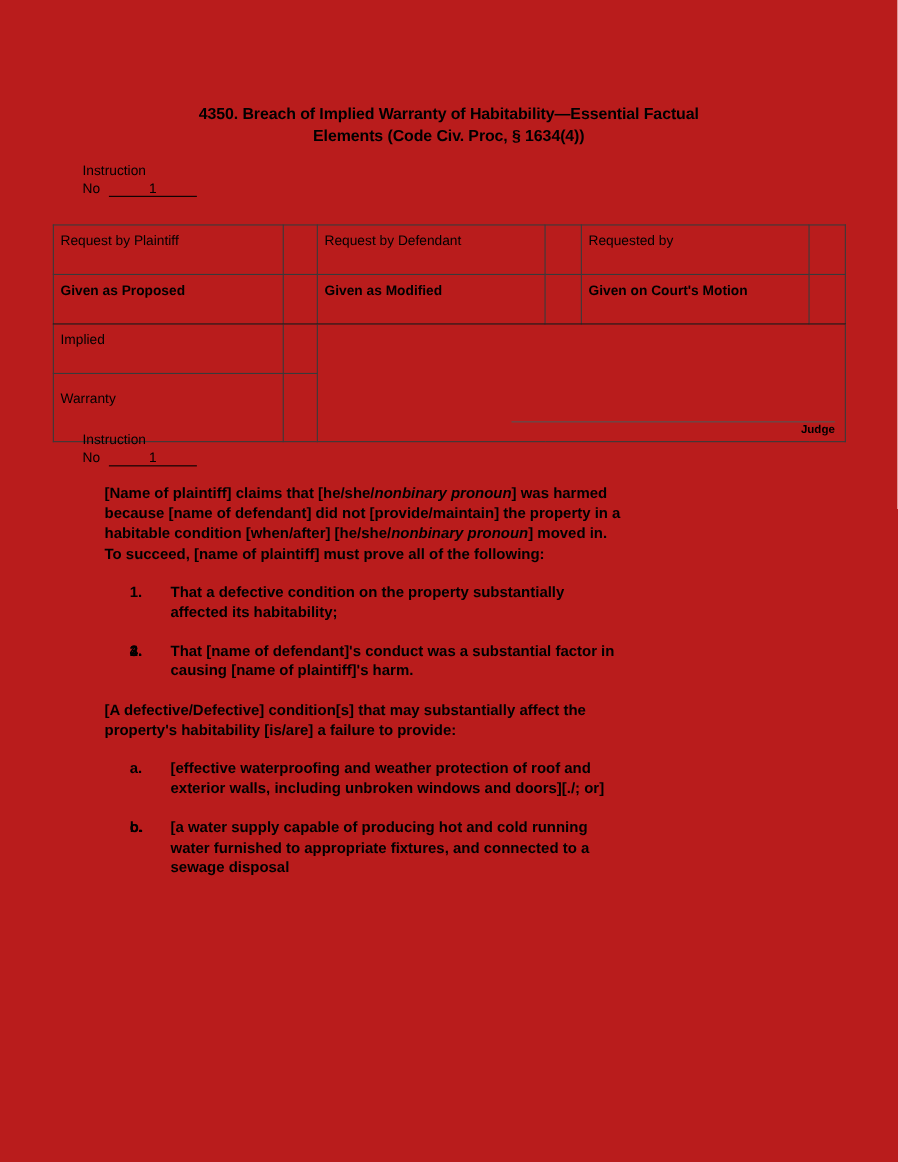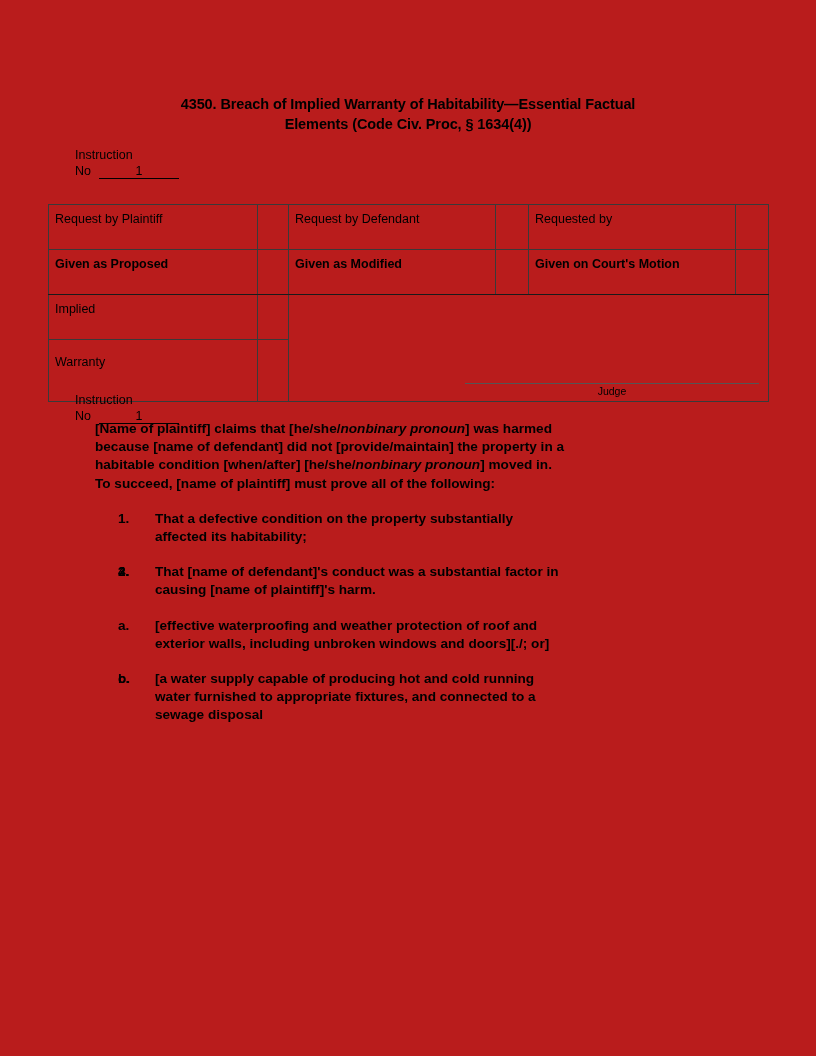--- a/index.html
+++ b/index.html
@@ -116,29 +116,28 @@
   }
   .judge-line {
     border-top: 1px solid #555;
     height: 0;
     width: 100%;
   }
   .judge-caption {
     font-size: 10.5px;
     line-height: 13px;
     padding-top: 1px;
-    font-weight: normal;
-    text-align: center;
+    font-weight: bold;
   }
 
   
   .body-wrap {
     position: absolute;
     left: 0;
-    top: 420px;
+    top: 440px;
     width: 656px;
   }
   .para {
     position: relative;
     margin: 0 0 0 0;
     padding: 0 88px 0 95px;
     font-size: 13.6px;
     font-weight: bold;
     line-height: 18.2px;
     text-align: left;
@@ -252,20 +251,21 @@
       </div>
       <div class="list-item">
         <span class="marker">3.</span>
       </div>
       <div class="list-item">
         <span class="marker">4.</span>
         <span>That [name of defendant]'s conduct was a substantial factor in causing [name of plaintiff]'s harm.</span>
       </div>
     </div>
 
+    <p class="para gap-top">[A defective/Defective] condition[s] that may substantially affect the property's habitability [is/are] a failure to provide:</p>
 
     <div class="list">
       <div class="list-item">
         <span class="marker">a.</span>
         <span>[effective waterproofing and weather protection of roof and exterior walls, including unbroken windows and doors][./; or]</span>
       </div>
       <div class="list-item">
         <span class="marker">b.</span>
       </div>
       <div class="list-item">

